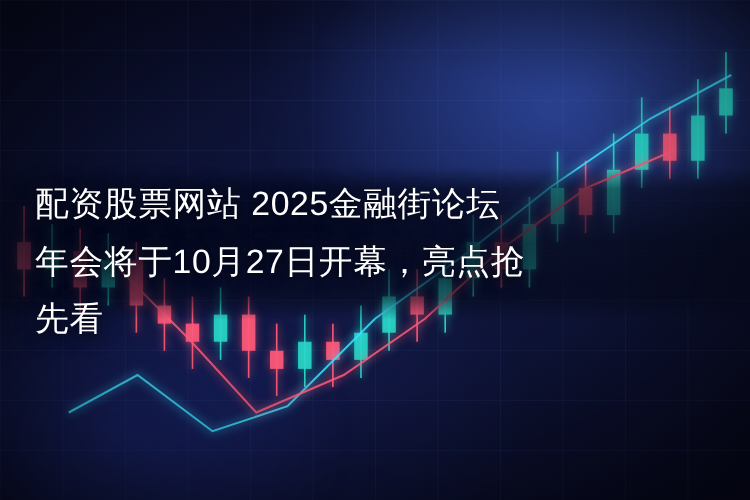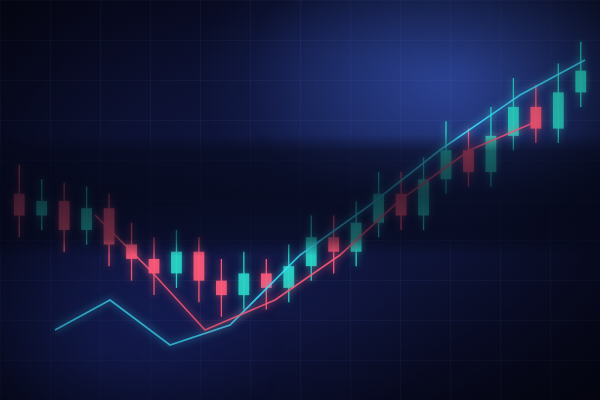--- a/index.html
+++ b/index.html
@@ -310,13 +310,14 @@
         </g>
       </g>
       <polyline points="55,330 110,300 170,345 230,325 300,255 370,205 440,150 520,95 585,60" fill="none" stroke="#3de0ff" stroke-width="6" opacity="0.25" filter="url(#soft2)"></polyline>
       <polyline points="55,330 110,300 170,345 230,325 300,255 370,205 440,150 520,95 585,60" fill="none" stroke="#3de0ff" stroke-width="1.6" opacity="0.85"></polyline>
       <polyline points="95,215 150,270 205,330 275,300 340,255 400,200 470,150 540,120" fill="none" stroke="#ff5a7a" stroke-width="6" opacity="0.25" filter="url(#soft2)"></polyline>
       <polyline points="95,215 150,270 205,330 275,300 340,255 400,200 470,150 540,120" fill="none" stroke="#ff5a7a" stroke-width="1.6" opacity="0.85"></polyline>
     </svg>
 
   <div class="vignette"></div>
   <div class="headline-band"></div>
+  <div class="headline">配资股票网站 2025金融街论坛年会将于10月27日开幕，亮点抢先看</div>
 </div>
 
 </body></html>

